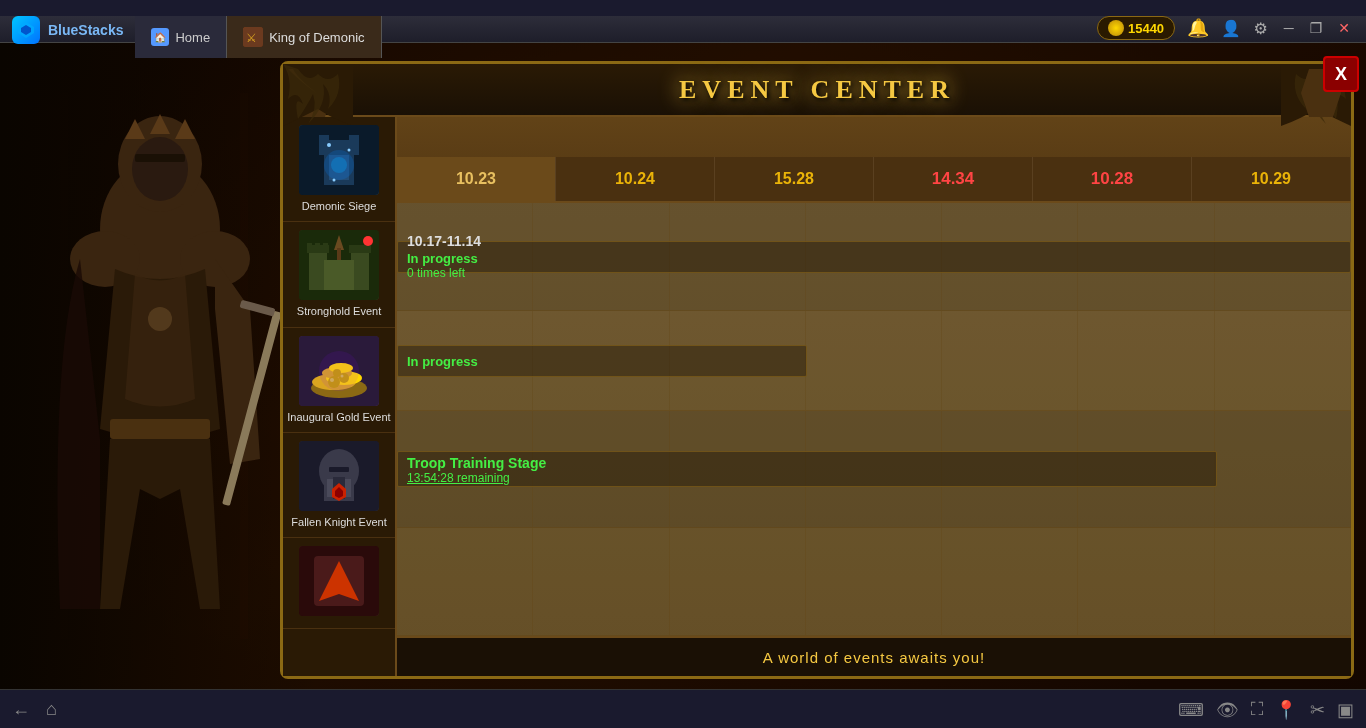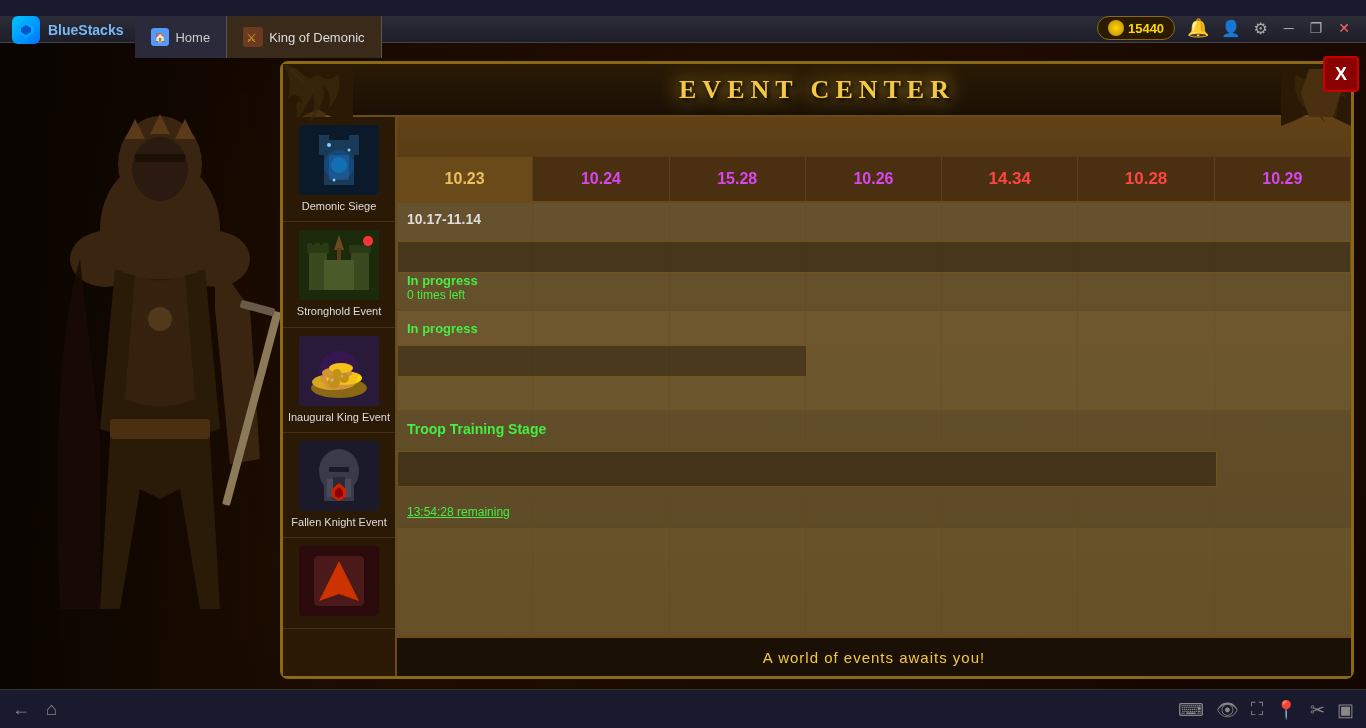--- a/index.html
+++ b/index.html
@@ -308,21 +308,21 @@
       display: flex;
       height: 46px;
       background: #4a3010;
       border-bottom: 2px solid #6b4a1a;
     }
     .date-col {
       flex: 1;
       display: flex;
       align-items: center;
       justify-content: center;
-      color: #d946ef;
+      color: #eab308;
       font-size: 16px;
       font-weight: bold;
       border-right: 1px solid #5a4020;
     }
     .date-col.active {
       background: #6b4a1a;
       color: #e8c060;
     }
     .date-col.highlighted {
       color: #ff4444;
@@ -383,21 +383,21 @@
       overflow: hidden;
     }
 
     .cal-row {
       flex: 1;
       display: flex;
       border-bottom: 1px solid rgba(100,70,20,0.5);
       position: relative;
       padding: 8px 10px;
       flex-direction: column;
-      justify-content: space-between;
+      justify-content: center;
     }
 
     .col-dividers {
       position: absolute;
       top: 0; left: 0; right: 0; bottom: 0;
       display: flex;
     }
     .col-div {
       flex: 1;
       border-right: 1px solid rgba(100,70,20,0.3);
@@ -648,21 +648,21 @@
               <circle cx="35" cy="46" r="6" fill="#c8a000"></circle>
               <circle cx="45" cy="42" r="5" fill="#c8a000"></circle>
               <circle cx="38" cy="37" r="4" fill="#c8a000"></circle>
 
               <circle cx="33" cy="44" r="2" fill="#fff" opacity="0.3"></circle>
               <circle cx="43" cy="40" r="1.5" fill="#fff" opacity="0.3"></circle>
 
               <circle cx="40" cy="35" r="20" fill="#8800ff" opacity="0.1"></circle>
             </svg>
           </div>
-          <span class="event-label">Inaugural King Event</span>
+          <span class="event-label">Inaugural Gold Event</span>
         </div>
 
         <div class="event-item">
           <div class="event-thumb event-thumb-knight">
             <svg width="80" height="70" viewBox="0 0 80 70">
               <rect width="80" height="70" fill="#1a1a2a"></rect>
 
               <ellipse cx="40" cy="30" rx="20" ry="22" fill="#3a3a4a"></ellipse>
               <rect x="25" y="30" width="30" height="30" fill="#3a3a4a"></rect>
 
@@ -694,23 +694,20 @@
 
         <div class="date-header">
           <div class="date-col active">
             <span>10.23</span>
           </div>
           <div class="date-col">
             <span>10.24</span>
           </div>
           <div class="date-col">
             <span>15.28</span>
-          </div>
-          <div class="date-col">
-            <span>10.26</span>
           </div>
           <div class="date-col highlighted">
             <span>14.34</span>
           </div>
           <div class="date-col highlighted">
             <span>10.28</span>
           </div>
           <div class="date-col">
             <span>10.29</span>
           </div>

